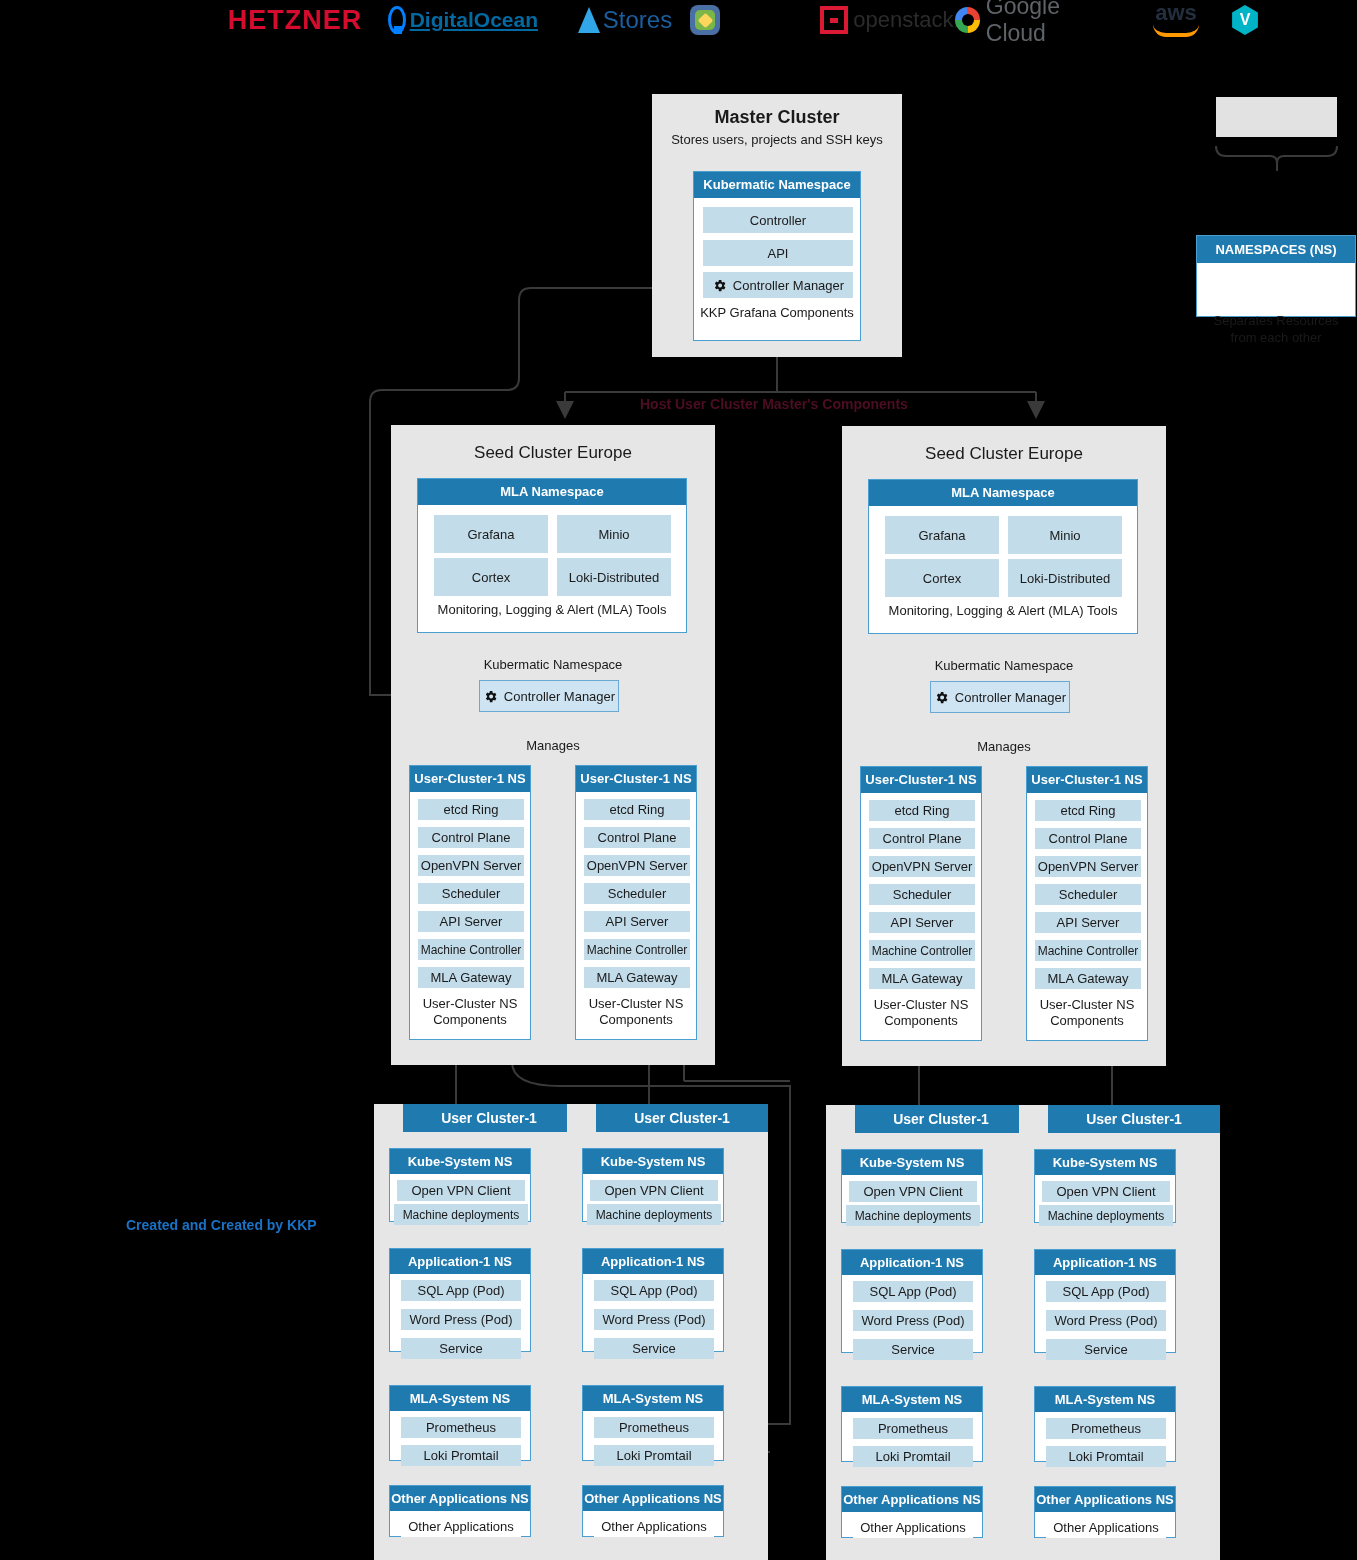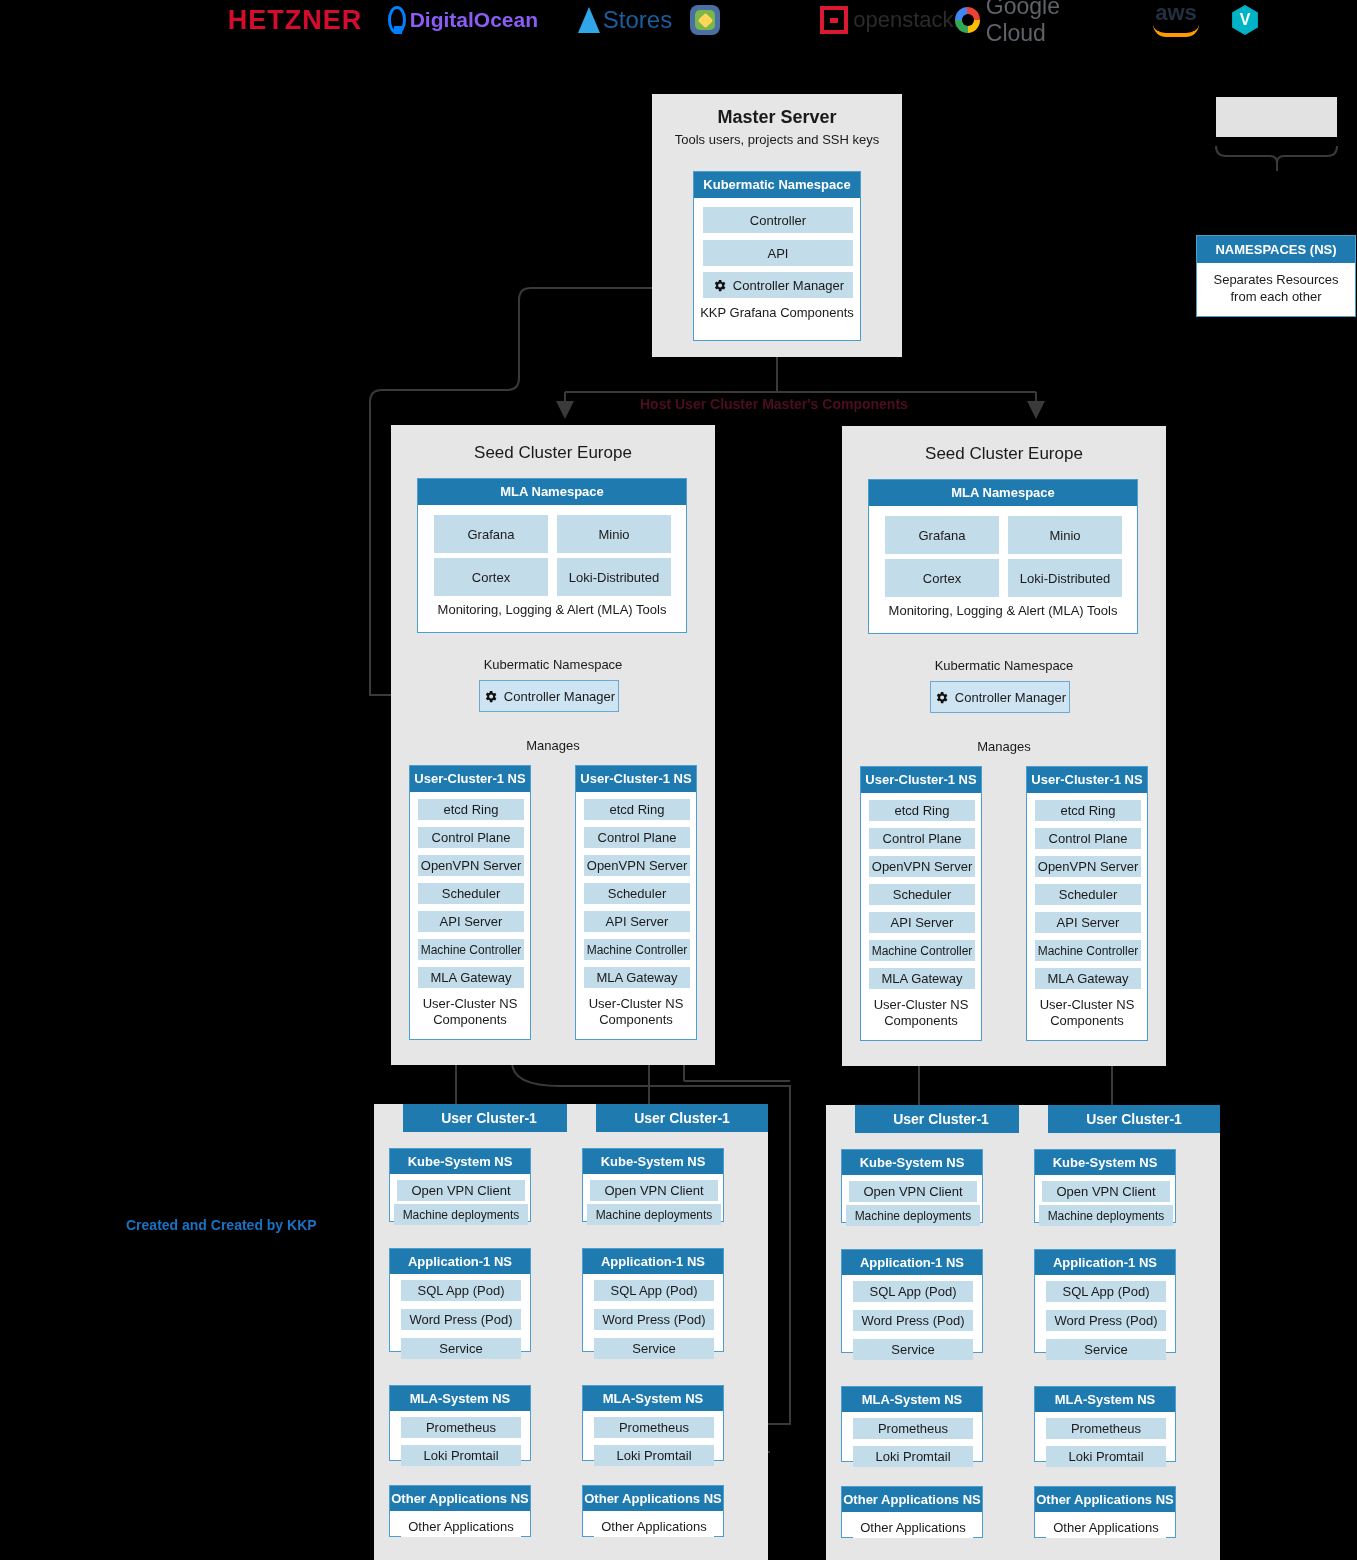--- a/index.html
+++ b/index.html
@@ -3,21 +3,21 @@
 <meta charset="utf-8">
 <style>
   html,body{margin:0;padding:0;background:#000;}
   body{width:1357px;height:1560px;position:relative;font-family:"Liberation Sans",sans-serif;overflow:hidden;}
   .abs{position:absolute;padding-left:29px;}
   
   #logobar{position:absolute;left:0;top:0;width:1357px;height:45px;}
   .logo{position:absolute;top:0;height:40px;display:flex;align-items:center;justify-content:center;}
   .hetzner{left:210px;width:170px;font:bold 27px "Liberation Sans",sans-serif;color:#d50c2d;letter-spacing:1px;}
   .do-wrap{left:388px;width:150px;}
-  .do-txt{font:bold 21px "Liberation Sans",sans-serif;color:#8b5cf6;}
+  .do-txt{font:bold 21px "Liberation Sans",sans-serif;color:#0369a1;text-decoration:underline;}
   .do-mark{width:22px;height:22px;border:3px solid #0080ff;border-radius:50%;margin-right:4px;position:relative;}
   .do-mark:after{content:"";position:absolute;left:3px;bottom:-3px;width:8px;height:8px;background:#0080ff;}
   .az-wrap{left:560px;width:130px;}
   .az-txt{font:400 24px "Liberation Sans",sans-serif;color:#1b5e9e;}
   .az-tri{width:0;height:0;border-left:11px solid transparent;border-right:11px solid transparent;border-bottom:26px solid #31a6e8;margin-right:3px;
           background:none;}
   .vsphere{left:686px;width:38px;}
   .vsq{width:30px;height:30px;border-radius:8px;background:#4a6fa5;display:flex;align-items:center;justify-content:center;}
   .vin{width:20px;height:20px;border-radius:5px;background:#7ab648;display:flex;align-items:center;justify-content:center;}
   .vin2{width:11px;height:11px;background:#ffd65c;border-radius:2px;transform:rotate(45deg);}
@@ -52,21 +52,21 @@
         font:400 13px "Liberation Sans",sans-serif;color:#1a1a1a;}
   .gear{width:15px;height:15px;display:inline-block;}
   .lbl{position:absolute;font:400 13px "Liberation Sans",sans-serif;color:#1a1a1a;text-align:center;}
   svg.wires{position:absolute;left:0;top:0;width:1357px;height:1560px;pointer-events:none;}
   .redlbl{position:absolute;font:bold 14px "Liberation Sans",sans-serif;color:#4d0d22;}
   .bluelbl{position:absolute;font:bold 14px "Liberation Sans",sans-serif;color:#1a72c4;}
   
   .lgbox{position:absolute;background:#e2e2e2;}
   .lgns{position:absolute;background:#fff;border:1px solid #4a9ed0;box-sizing:border-box;}
   .lgns .nshdr{font-size:13px;}
-  .lgns .body{font:400 13px "Liberation Sans",sans-serif;color:#1a1a1a;text-align:center;padding:8px 6px;line-height:17px;}
+  .lgns .body{font:400 13px "Liberation Sans",sans-serif;color:#1a1a1a;text-align:center;padding:8px 6px;line-height:17px;margin-top:41px;}
 </style>
 </head>
 <body>
 
 <div id="logobar">
   <div class="logo hetzner">
       <span>HETZNER</span>
     </div>
 
   <div class="logo do-wrap">
@@ -154,22 +154,22 @@
     <path d="M684,1081 L790,1081"></path>
   </g>
 
   <g stroke="#3a3a3a" stroke-width="2" fill="none">
     <path d="M1216,146 Q1216,156 1226,156 L1270,156 Q1277,156 1277,163 Q1277,156 1284,156 L1327,156 Q1337,156 1337,146"></path>
     <path d="M1277,163 L1277,171"></path>
   </g>
 </svg>
 
 <div class="panel" style="left:652px;top:94px;width:250px;height:263px;">
-  <div class="title" style="margin-top:13px;font:bold 18px 'Liberation Sans',sans-serif;">Master Server</div>
-  <div class="title" style="margin-top:4px;font:400 13px 'Liberation Sans',sans-serif;">Tools users, projects and SSH keys</div>
+  <div class="title" style="margin-top:13px;font:bold 18px 'Liberation Sans',sans-serif;">Master Cluster</div>
+  <div class="title" style="margin-top:4px;font:400 13px 'Liberation Sans',sans-serif;">Stores users, projects and SSH keys</div>
 
   <div class="nsbox" style="left:41px;top:77px;width:168px;height:170px;">
     <div class="nshdr">Kubermatic Namespace</div>
     <div class="item" style="position:absolute;left:9px;top:35px;width:150px;height:26px;">Controller</div>
     <div class="item" style="position:absolute;left:9px;top:68px;width:150px;height:26px;">API</div>
     <div class="item" style="position:absolute;left:9px;top:100px;width:150px;height:26px;gap:6px;">
       <span class="gear">
         <svg viewBox="0 0 24 24" width="15" height="15">
             <path fill="#111" d="M19.4 13a7.6 7.6 0 000-2l2-1.6-2-3.4-2.4 1a7.5 7.5 0 00-1.7-1L15 3H11l-.3 2.6a7.5 7.5 0 00-1.7 1l-2.4-1-2 3.4L6.6 11a7.6 7.6 0 000 2l-2 1.6 2 3.4 2.4-1a7.5 7.5 0 001.7 1L11 21h4l.3-2.6a7.5 7.5 0 001.7-1l2.4 1 2-3.4zM13 15.2A3.2 3.2 0 1116.2 12 3.2 3.2 0 0113 15.2z"></path>
           </svg>

